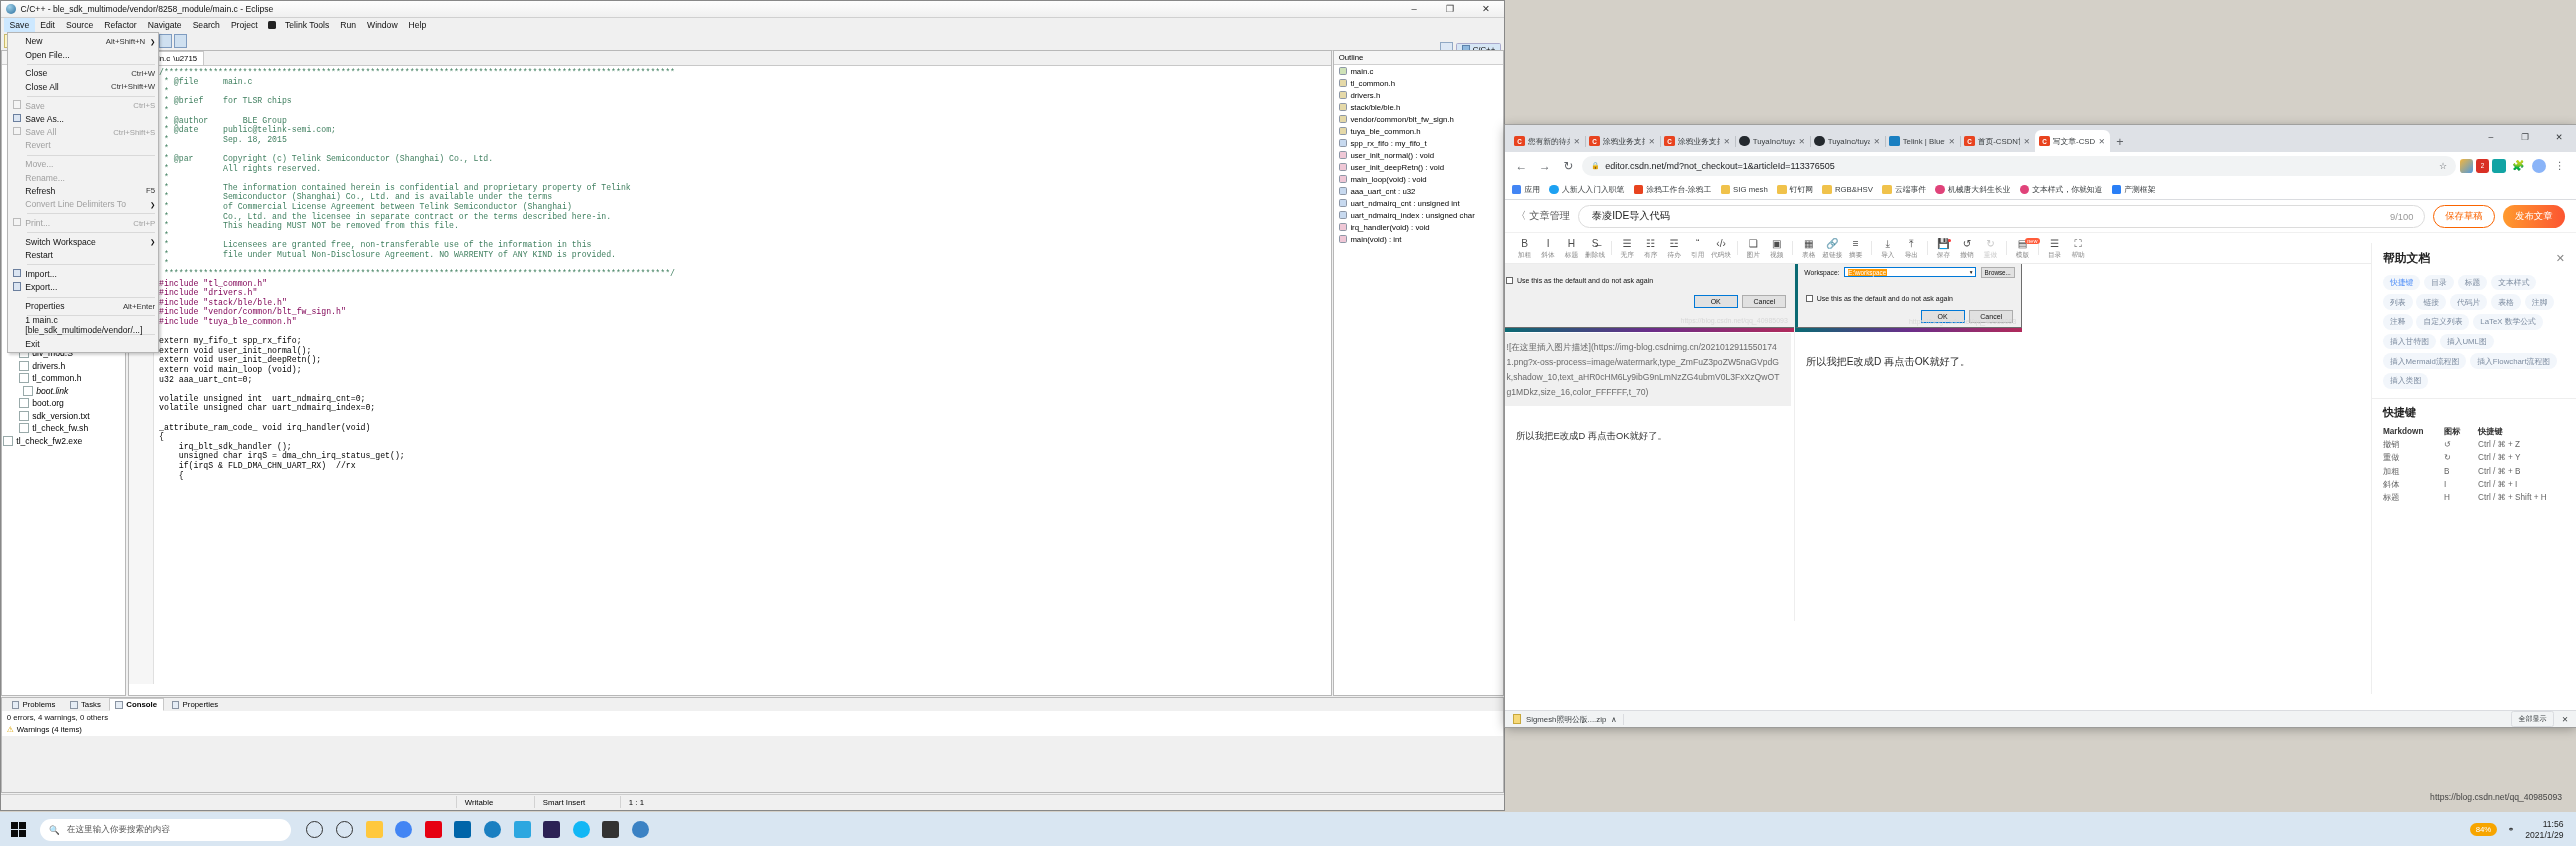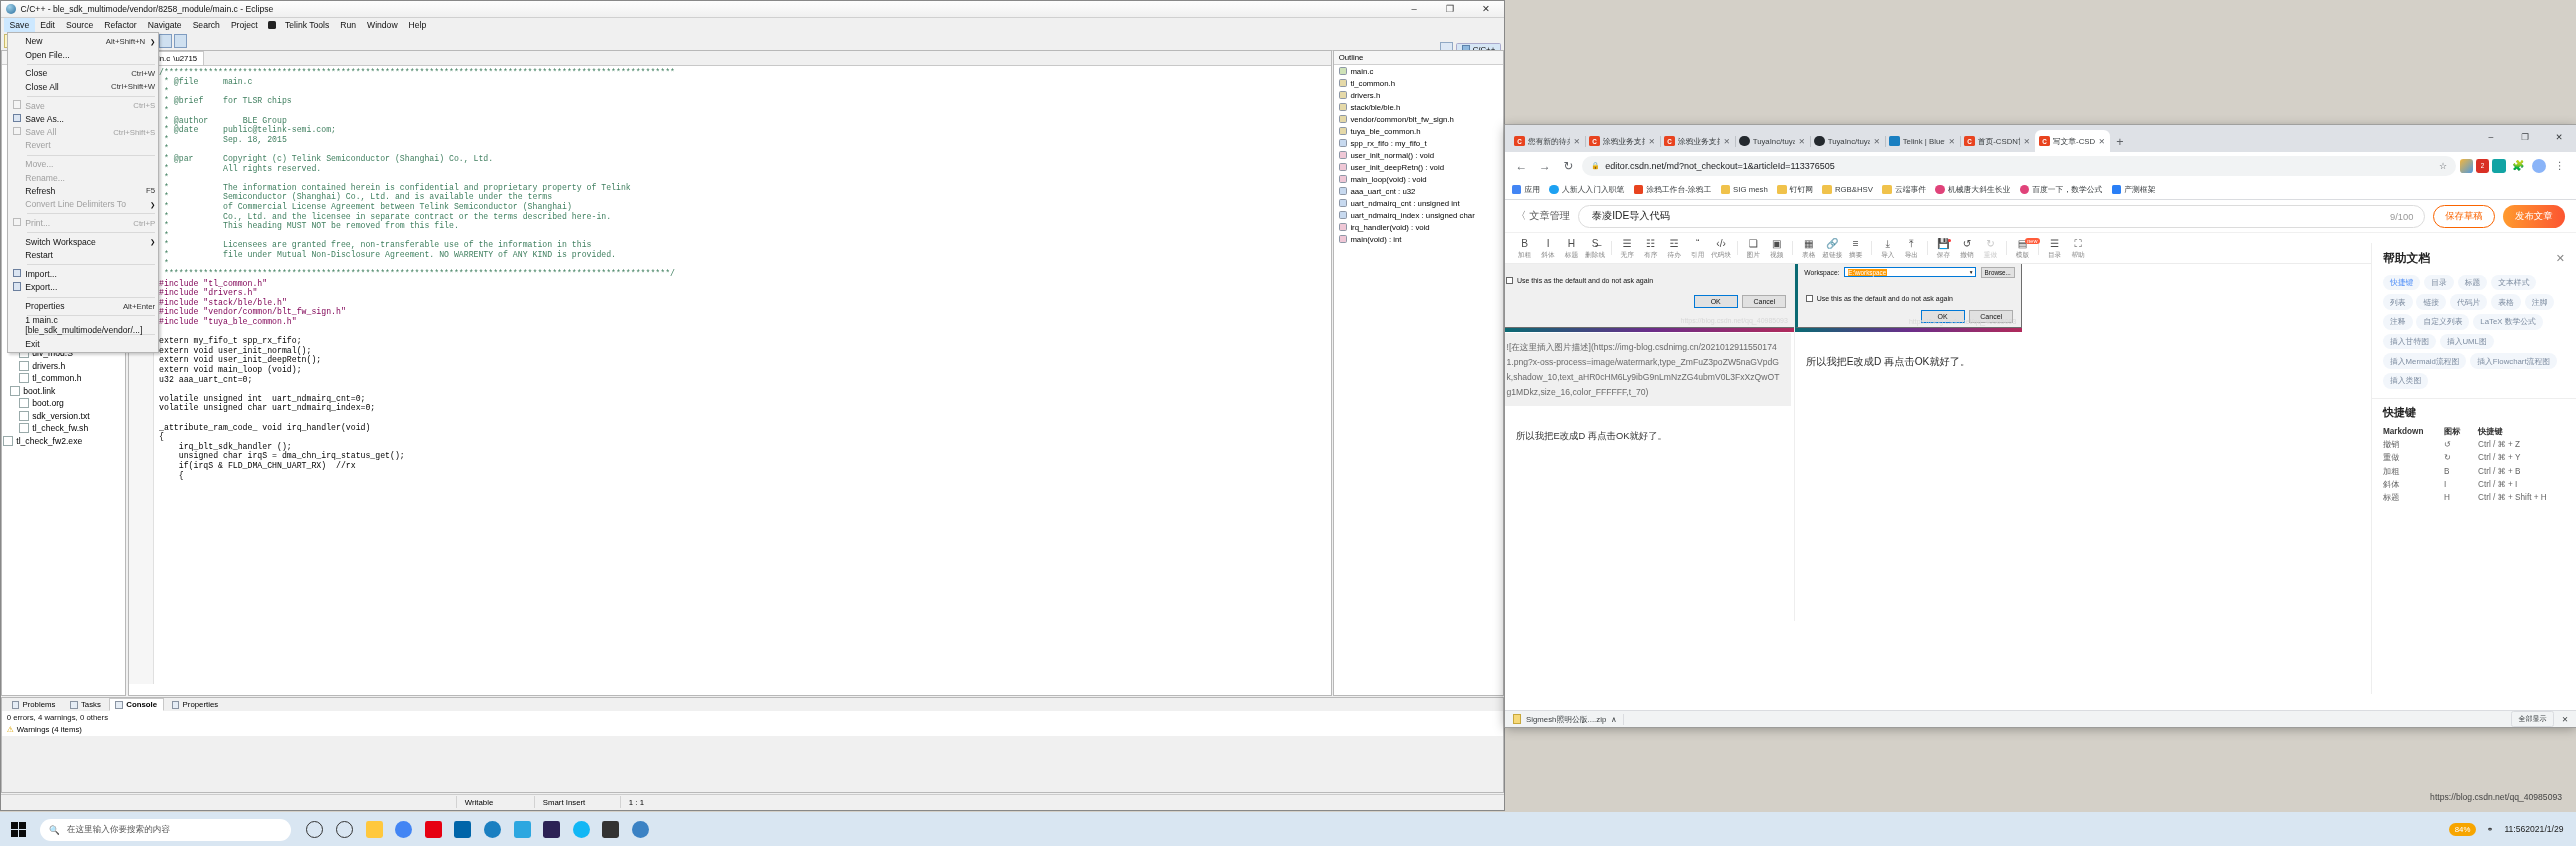--- a/index.html
+++ b/index.html
@@ -147,21 +147,21 @@
   .dl-item{display:flex;align-items:center;gap:4.7px;border-right:0.8px solid #dadce0;padding-right:6px;}
   .dl-right{margin-left:auto;display:flex;align-items:center;gap:7.8px;}
   .dl-all{border:0.8px solid #dadce0;border-radius:2.4px;padding:1.6px 6.3px;font-size:7px;}
 
   
   #taskbar{position:absolute;left:0;bottom:0;width:2576px;height:35px;background:#d9e6f2;display:flex;align-items:center;padding:0 4.7px;gap:3.1px;}
   #taskbar .tbi{width:28px;height:31px;display:flex;align-items:center;justify-content:center;}
   #taskbar .tbi .sq{width:17px;height:17px;border-radius:2.4px;}
   .tb-search{width:251px;height:22px;background:#fff;border-radius:11px;display:flex;align-items:center;gap:6.3px;padding:0 9.4px;font-size:8.6px;color:#555;margin-left:4.7px;}
   .tb-right{margin-left:auto;display:flex;align-items:center;gap:11px;padding-right:7.8px;font-size:7.8px;color:#222;}
-  .tb-clock{display:flex;flex-direction:row;align-items:flex-end;line-height:10.2px;font-size:8.6px;}
+  .tb-clock{display:flex;flex-direction:column;align-items:flex-end;line-height:10.2px;font-size:8.6px;}
   .zoom-pill{background:#f7a500;color:#fff;font-size:7.8px;border-radius:7px;padding:1.6px 5.5px;}
   .url-foot{font-size:8.6px;color:#444;}
 </style>
 </head>
 <body>
 
 <div id="eclipse">
 
   <div class="ecl-title">
     <span class="tico"></span>
@@ -379,21 +379,21 @@
           <span>div_mod.S</span>
         </div>
         <div class="tree-row" style="padding-left: 17px;">
           <span class="fi file-ico"></span>
           <span>drivers.h</span>
         </div>
         <div class="tree-row" style="padding-left: 17px;">
           <span class="fi file-ico"></span>
           <span>tl_common.h</span>
         </div>
-        <div class="tree-row" style="padding-left: 8px;">
+        <div class="tree-row" style="padding-left: 21px; font-style: italic;">
           <span class="fi file-ico"></span>
           <span>boot.link</span>
         </div>
         <div class="tree-row" style="padding-left: 17px;">
           <span class="fi file-ico"></span>
           <span>boot.org</span>
         </div>
         <div class="tree-row" style="padding-left: 17px;">
           <span class="fi file-ico"></span>
           <span>sdk_version.txt</span>
@@ -630,21 +630,21 @@
       <span class="bm">
         <span class="bi" style="background: rgb(240, 194, 75);"></span>
         <span>云端事件</span>
       </span>
       <span class="bm">
         <span class="bi" style="background: rgb(224, 67, 122); border-radius: 50%;"></span>
         <span>机械唐大斜生长业</span>
       </span>
       <span class="bm">
         <span class="bi" style="background: rgb(224, 67, 122); border-radius: 50%;"></span>
-        <span>百度一下，数学公式</span>
+        <span>文本样式，你就知道</span>
       </span>
       <span class="bm">
         <span class="bi" style="background: rgb(42, 127, 246);"></span>
         <span>产测框架</span>
       </span>
     </div>
 
   <div class="csdn-head">
     <span class="csdn-back">
       <span>〈</span>

